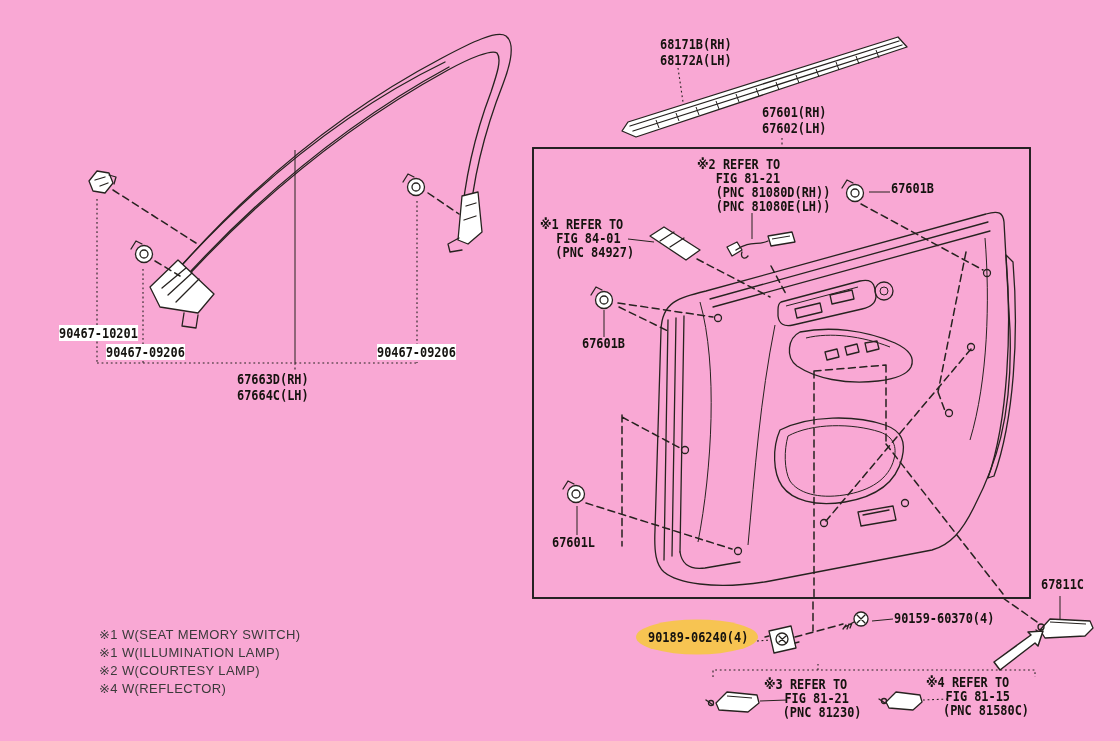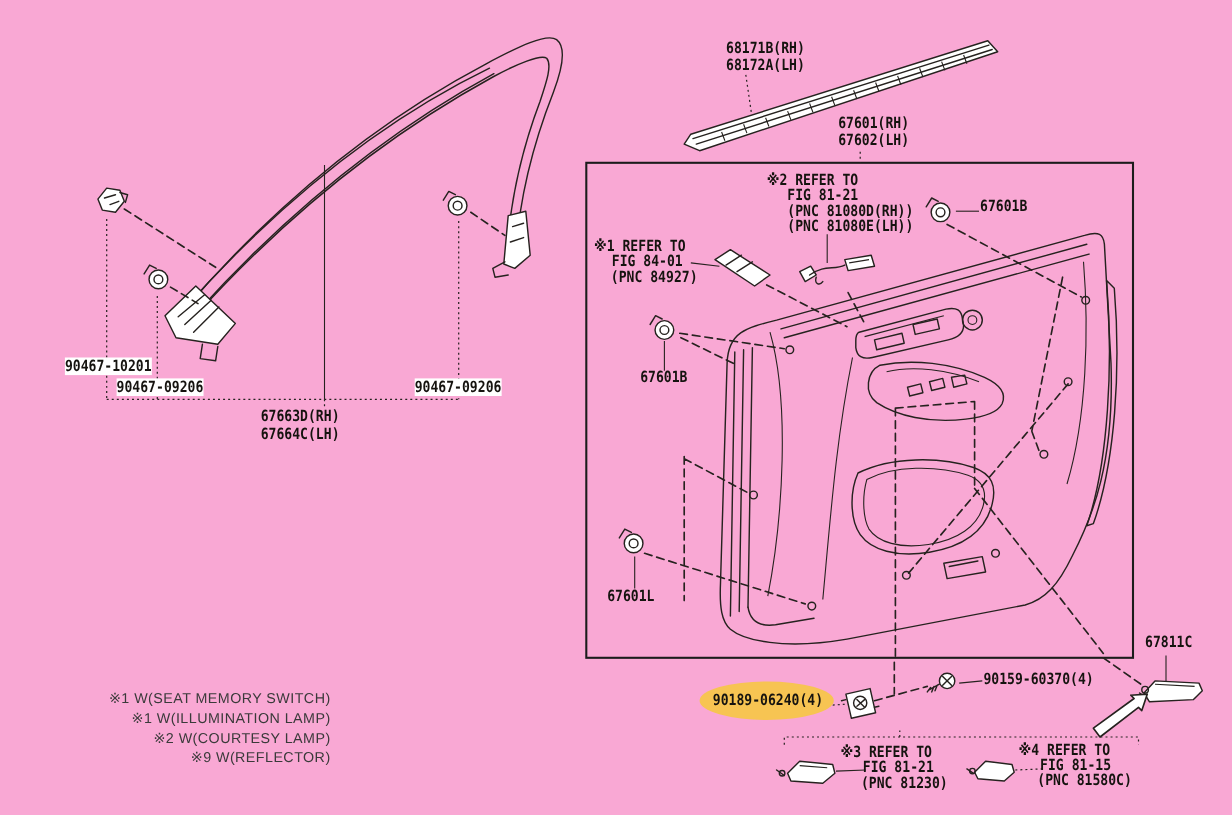--- a/index.html
+++ b/index.html
@@ -14,21 +14,21 @@
   .dot{stroke:#26221f;fill:none;stroke-width:1.1;stroke-dasharray:1.8 2.8;}
   .lbl{position:absolute;font-family:"DejaVu Sans Mono","DejaVu Sans",monospace;
        font-weight:700;font-size:14px;line-height:16px;color:#15130f;white-space:pre;
        transform:scaleX(0.85);transform-origin:0 0;background:#fff;}
   .lbl.clear{background:transparent;}
   .refblk{position:absolute;font-family:"DejaVu Sans Mono","DejaVu Sans",monospace;
        font-weight:700;font-size:14px;line-height:14px;color:#15130f;white-space:pre;
        transform:scaleX(0.85);transform-origin:0 0;}
   .refblk .l2{display:block;}
   .legend{position:absolute;left:99px;top:626px;font-family:"Liberation Sans","DejaVu Sans",sans-serif;
-       font-size:13px;line-height:18px;color:#3a3a3a;letter-spacing:0.4px;white-space:pre;text-align:right;}
+       font-size:13px;line-height:18px;color:#3a3a3a;letter-spacing:0.4px;white-space:pre;}
   .doccode{position:absolute;left:1041px;top:712px;font-family:"Liberation Sans","DejaVu Sans",sans-serif;
        font-size:13px;color:#4a4a4a;letter-spacing:1.5px;margin-top:32px;}
 </style>
 </head>
 <body>
 
 <div class="stage">
 
 <svg class="art" width="1120" height="741" viewBox="0 0 1120 741">
 
@@ -226,17 +226,17 @@
 <div class="lbl clear" style="left:552px;top:534px;">67601L</div>
 
 <div class="lbl clear" style="left:648px;top:629px;">90189-06240(4)</div>
 <div class="lbl clear" style="left:894px;top:610px;">90159-60370(4)</div>
 <div class="lbl clear" style="left:1041px;top:576px;">67811C</div>
 
 <div class="refblk" style="left:764px;top:677px;"><span class="l2">※3 REFER TO</span><span class="l2" style="padding-left:24px;">FIG 81-21</span><span class="l2" style="padding-left:22px;">(PNC 81230)</span></div>
 
 <div class="refblk" style="left:926px;top:675px;"><span class="l2">※4 REFER TO</span><span class="l2" style="padding-left:23px;">FIG 81-15</span><span class="l2" style="padding-left:20px;">(PNC 81580C)</span></div>
 
-<div class="legend"><span>※1 W(SEAT MEMORY SWITCH)</span><br><span>※1 W(ILLUMINATION LAMP)</span><br><span>※2 W(COURTESY LAMP)</span><br><span>※9 W(REFLECTOR)</span></div>
+<div class="legend"><span>※1 W(SEAT MEMORY SWITCH)</span><br><span>※1 W(ILLUMINATION LAMP)</span><br><span>※2 W(COURTESY LAMP)</span><br><span>※4 W(REFLECTOR)</span></div>
 
 <div class="doccode">67B501C</div>
 
 </div>
 
 </body></html>

